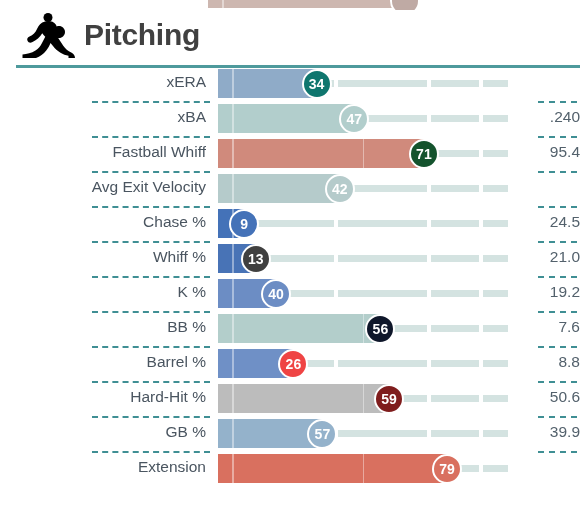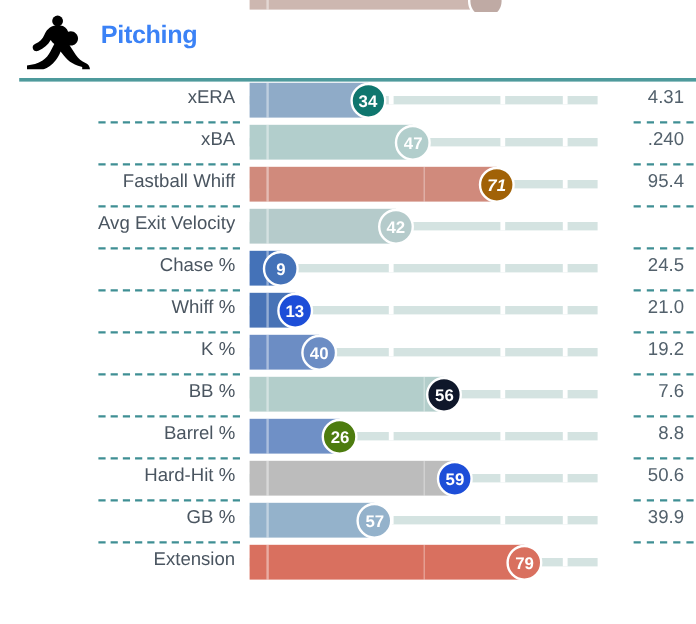--- a/index.html
+++ b/index.html
@@ -51,43 +51,44 @@
     width: 580px; height: 46px;
   }
   #pitcher-icon {
     position: absolute;
     left: 16px; top: 0px;
     width: 62px; height: 46px;
   }
   #section-title {
     position: absolute;
     left: 84px; top: 6px;
-    font-size: 21px;
+    font-size: 30px;
     font-weight: bold;
-    color: #3b82f6;
+    color: #404040;
     letter-spacing: -0.3px;
     font-family: "Liberation Sans", sans-serif;
     white-space: nowrap;
   }
   #title-rule {
     position: absolute;
     left: 16px; top: 53px;
     width: 564px; height: 3px;
     background: #4e9a9c;
   }
 
   
   #rows {
     position: absolute;
     left: 0; top: 66px;
     width: 580px;
   }
   .row {
     position: relative;
     height: 35px;
+    margin-left: 10px;
   }
   .row-sep-left {
     position: absolute;
     left: 82px; top: 0px;
     width: 118px; height: 0;
     border-top: 2px dashed #3f8f94;
   }
   .row-sep-right {
     position: absolute;
     left: 528px; top: 0px;
@@ -204,21 +205,20 @@
       <div class="bar-zone">
         <div class="track"></div>
         <div class="track-gap" style="left: 116px;"></div>
         <div class="track-gap" style="left: 208.8px;"></div>
         <div class="track-gap" style="left: 261px;"></div>
         <div class="fill" style="width: 98.6px; background: rgb(143, 171, 200);">
           <div class="fill-tick"></div>
         </div>
         <div class="pct-circle" style="left: 83.6px; background: #0f766e;">34</div>
       </div>
-      <div class="row-value">4.31</div>
     </div>
     <div class="row">
       <div class="row-sep-left"></div>
       <div class="row-sep-right"></div>
       <div class="row-label">xBA</div>
       <div class="bar-zone">
         <div class="track"></div>
         <div class="track-gap" style="left: 116px;"></div>
         <div class="track-gap" style="left: 208.8px;"></div>
         <div class="track-gap" style="left: 261px;"></div>
@@ -235,21 +235,21 @@
       <div class="row-label">Fastball Whiff</div>
       <div class="bar-zone">
         <div class="track"></div>
         <div class="track-gap" style="left: 116px;"></div>
         <div class="track-gap" style="left: 208.8px;"></div>
         <div class="track-gap" style="left: 261px;"></div>
         <div class="fill" style="width: 205.9px; background: rgb(208, 138, 124);">
           <div class="fill-tick"></div>
           <div class="fill-tick2" style="left: 145px;"></div>
         </div>
-        <div class="pct-circle" style="left: 190.9px; background: #a16207; font-style: italic;">71</div>
+        <div class="pct-circle" style="left: 190.9px; background: #14532d;">71</div>
       </div>
       <div class="row-value">95.4</div>
     </div>
     <div class="row">
       <div class="row-sep-left"></div>
       <div class="row-sep-right"></div>
       <div class="row-label">Avg Exit Velocity</div>
       <div class="bar-zone">
         <div class="track"></div>
         <div class="track-gap" style="left: 116px;"></div>
@@ -282,21 +282,21 @@
       <div class="row-sep-right"></div>
       <div class="row-label">Whiff %</div>
       <div class="bar-zone">
         <div class="track"></div>
         <div class="track-gap" style="left: 116px;"></div>
         <div class="track-gap" style="left: 208.8px;"></div>
         <div class="track-gap" style="left: 261px;"></div>
         <div class="fill" style="width: 37.7px; background: rgb(72, 115, 182);">
           <div class="fill-tick"></div>
         </div>
-        <div class="pct-circle" style="left: 22.7px; background: #1d4ed8;">13</div>
+        <div class="pct-circle" style="left: 22.7px; background: #404040;">13</div>
       </div>
       <div class="row-value">21.0</div>
     </div>
     <div class="row">
       <div class="row-sep-left"></div>
       <div class="row-sep-right"></div>
       <div class="row-label">K %</div>
       <div class="bar-zone">
         <div class="track"></div>
         <div class="track-gap" style="left: 116px;"></div>
@@ -331,38 +331,38 @@
       <div class="row-sep-right"></div>
       <div class="row-label">Barrel %</div>
       <div class="bar-zone">
         <div class="track"></div>
         <div class="track-gap" style="left: 116px;"></div>
         <div class="track-gap" style="left: 208.8px;"></div>
         <div class="track-gap" style="left: 261px;"></div>
         <div class="fill" style="width: 75.4px; background: rgb(111, 144, 198);">
           <div class="fill-tick"></div>
         </div>
-        <div class="pct-circle" style="left: 60.4px; background: #4d7c0f;">26</div>
+        <div class="pct-circle" style="left: 60.4px; background: #ef4444;">26</div>
       </div>
       <div class="row-value">8.8</div>
     </div>
     <div class="row">
       <div class="row-sep-left"></div>
       <div class="row-sep-right"></div>
       <div class="row-label">Hard-Hit %</div>
       <div class="bar-zone">
         <div class="track"></div>
         <div class="track-gap" style="left: 116px;"></div>
         <div class="track-gap" style="left: 208.8px;"></div>
         <div class="track-gap" style="left: 261px;"></div>
         <div class="fill" style="width: 171.1px; background: rgb(188, 188, 188);">
           <div class="fill-tick"></div>
           <div class="fill-tick2" style="left: 145px;"></div>
         </div>
-        <div class="pct-circle" style="left: 156.1px; background: #1d4ed8;">59</div>
+        <div class="pct-circle" style="left: 156.1px; background: #7f1d1d;">59</div>
       </div>
       <div class="row-value">50.6</div>
     </div>
     <div class="row">
       <div class="row-sep-left"></div>
       <div class="row-sep-right"></div>
       <div class="row-label">GB %</div>
       <div class="bar-zone">
         <div class="track"></div>
         <div class="track-gap" style="left: 116px;"></div>

